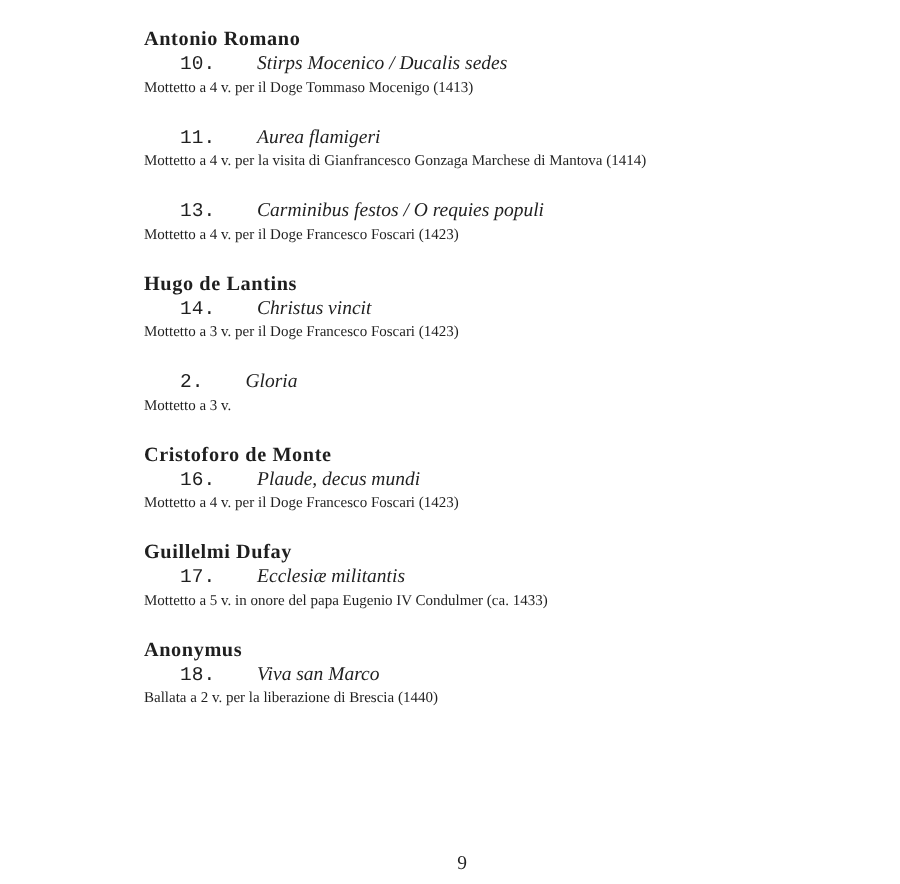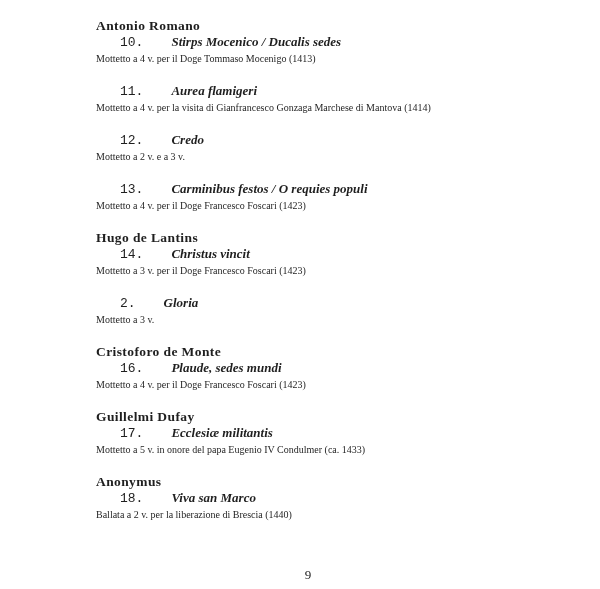--- a/index.html
+++ b/index.html
@@ -33,21 +33,20 @@
     line-height: 16px;
     white-space: nowrap;
   }
   .num {
     font-style: normal;
     padding-right: 4px;
     font-family: Liberation Mono, monospace;
   }
   .title {
     font-style: italic;
-    font-weight: bold;
   }
   .desc {
     font-size: 10px;
     line-height: 16px;
     white-space: nowrap;
   }
   .footer {
     position: absolute;
     left: 0;
     right: 8px;
@@ -66,44 +65,40 @@
     <div class="composer">Antonio Romano</div>
     <div class="title-line"><span class="num">10.</span><span class="title">Stirps Mocenico / Ducalis sedes</span></div>
     <div class="desc">Mottetto a 4 v. per il Doge Tommaso Mocenigo (1413)</div>
   </div>
 
   <div class="block">
     <div class="title-line"><span class="num">11.</span><span class="title">Aurea flamigeri</span></div>
     <div class="desc">Mottetto a 4 v. per la visita di Gianfrancesco Gonzaga Marchese di Mantova (1414)</div>
   </div>
 
-  <div class="block">
-    <div class="title-line"><span class="num">12.</span><span class="title">Credo</span></div>
-    <div class="desc">Mottetto a 2 v. e a 3 v.</div>
-  </div>
 
   <div class="block">
     <div class="title-line"><span class="num">13.</span><span class="title">Carminibus festos / O requies populi</span></div>
     <div class="desc">Mottetto a 4 v. per il Doge Francesco Foscari (1423)</div>
   </div>
 
   <div class="block">
     <div class="composer">Hugo de Lantins</div>
     <div class="title-line"><span class="num">14.</span><span class="title">Christus vincit</span></div>
     <div class="desc">Mottetto a 3 v. per il Doge Francesco Foscari (1423)</div>
   </div>
 
   <div class="block">
     <div class="title-line"><span class="num">2.</span><span class="title">Gloria</span></div>
     <div class="desc">Mottetto a 3 v.</div>
   </div>
 
   <div class="block">
     <div class="composer">Cristoforo de Monte</div>
-    <div class="title-line"><span class="num">16.</span><span class="title">Plaude, sedes mundi</span></div>
+    <div class="title-line"><span class="num">16.</span><span class="title">Plaude, decus mundi</span></div>
     <div class="desc">Mottetto a 4 v. per il Doge Francesco Foscari (1423)</div>
   </div>
 
   <div class="block">
     <div class="composer">Guillelmi Dufay</div>
     <div class="title-line"><span class="num">17.</span><span class="title">Ecclesiæ militantis</span></div>
     <div class="desc">Mottetto a 5 v. in onore del papa Eugenio IV Condulmer (ca. 1433)</div>
   </div>
 
   <div class="block">

